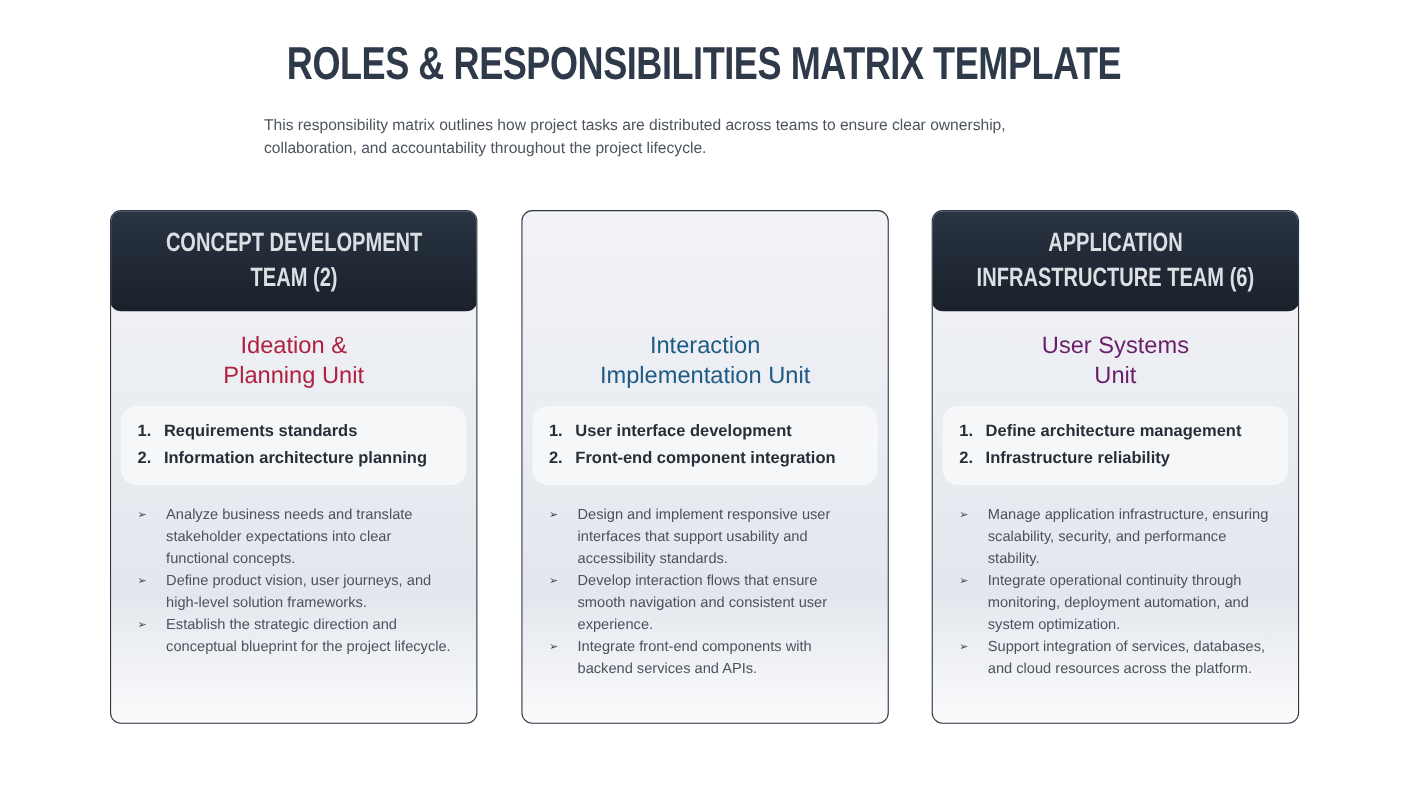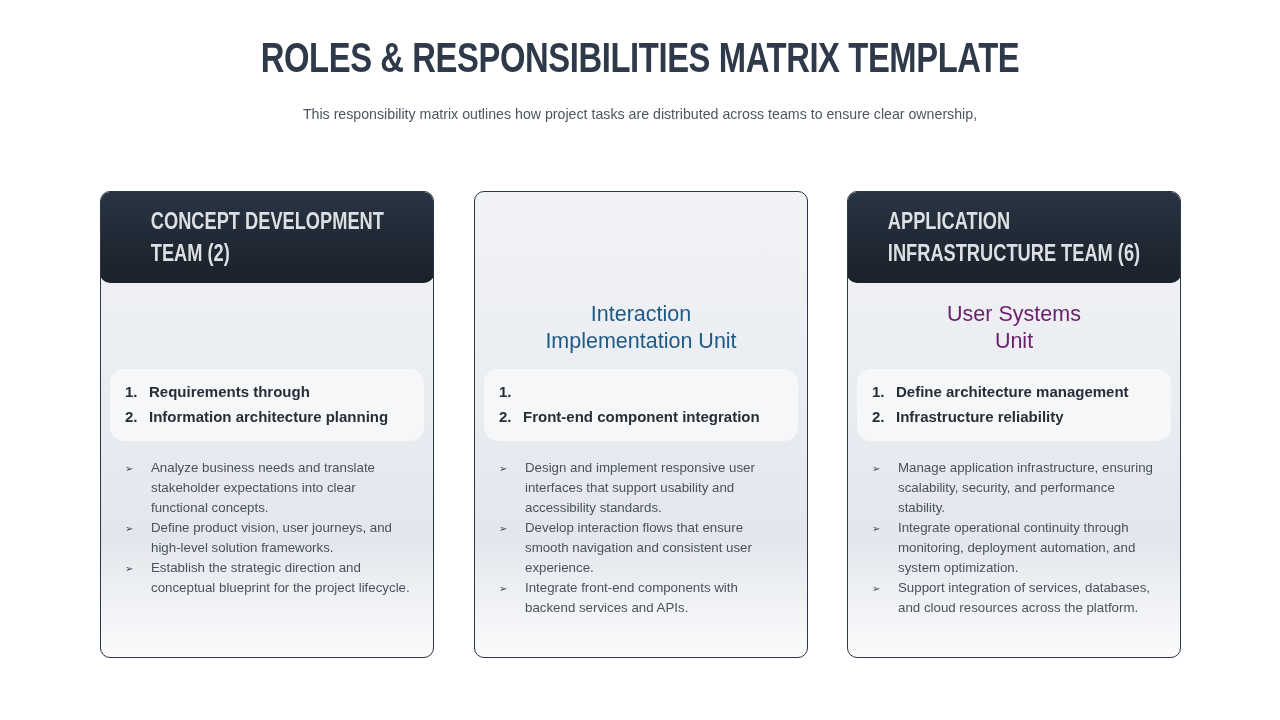--- a/index.html
+++ b/index.html
@@ -7,39 +7,40 @@
   body { position: relative; font-family: "Liberation Sans", sans-serif; color: #2b3440; }
 
   .title {
     position: absolute; left: 0; top: 34px; width: 1280px; text-align: center;
     font-family: "Liberation Sans", sans-serif; font-weight: 700;
     font-size: 42px; letter-spacing: -0.5px; color: #2e3949;
     transform: scaleX(0.78); transform-origin: center;
     white-space: nowrap;
   }
   .subtitle {
-    position: absolute; left: 240px; top: 104px; width: 800px; text-align: center;
+    position: absolute; left: 240px; top: 104px; width: 800px; 
     font-size: 14.2px; line-height: 21px; color: #4e5560;
   }
 
   .card {
     position: absolute; top: 191px; width: 334px; height: 467px;
     border: 1px solid #2c3746; border-radius: 10px;
     background: linear-gradient(180deg, #f2f3f6 0%, #e9ecf1 45%, #e3e7ed 75%, #fbfbfc 100%);
     overflow: hidden;
   }
   .card.c1 { left: 100px; }
   .card.c2 { left: 474px; }
   .card.c3 { left: 847px; }
 
   .card-header {
     position: absolute; left: -1px; top: -1px; width: 334px; height: 92px;
     border-radius: 10px;
     background: linear-gradient(180deg, #2a3544 0%, #1f2833 60%, #1a212a 100%);
     display: flex; align-items: center; justify-content: center;
+    text-align: center;
   }
   .card-header span {
     display: block;
     font-family: "Liberation Sans", sans-serif; font-weight: 700;
     font-size: 24px; line-height: 32px; color: #dcdfe3;
     transform: scaleX(0.76); white-space: pre-line;
   }
 
   .unit-title {
     position: absolute; left: 0; top: 109px; width: 100%; text-align: center;
@@ -65,31 +66,34 @@
   }
   .bullet .arrow { width: 26px; flex: none; font-size: 10px; color: #3a424c; padding-top: 1px; }
   .bullet .text { flex: 1; }
 </style>
 </head>
 <body>
 
 <div class="title">ROLES &amp; RESPONSIBILITIES MATRIX TEMPLATE</div>
 <div class="subtitle">
   <div>This responsibility matrix outlines how project tasks are distributed across teams to ensure clear ownership,</div>
+  <div>collaboration, and accountability throughout the project lifecycle.</div>
 </div>
 
 <div class="card c1">
   <div class="card-header">
     <span>CONCEPT DEVELOPMENT
 TEAM (2)</span>
   </div>
+  <div class="unit-title" style="color:#b0203f">Ideation &amp;
+Planning Unit</div>
   <div class="priority-box">
     <div class="priority-item">
       <span class="num">1.</span>
-      <span>Requirements through</span>
+      <span>Requirements standards</span>
     </div>
     <div class="priority-item">
       <span class="num">2.</span>
       <span>Information architecture planning</span>
     </div>
   </div>
   <div class="bullets">
     <div class="bullet">
       <span class="arrow">➢</span>
       <span class="text">Analyze business needs and translate stakeholder expectations into clear functional concepts.</span>
@@ -104,20 +108,21 @@
     </div>
   </div>
 </div>
 
 <div class="card c2">
   <div class="unit-title" style="color:#1e5a86">Interaction
 Implementation Unit</div>
   <div class="priority-box">
     <div class="priority-item">
       <span class="num">1.</span>
+      <span>User interface development</span>
     </div>
     <div class="priority-item">
       <span class="num">2.</span>
       <span>Front-end component integration</span>
     </div>
   </div>
   <div class="bullets">
     <div class="bullet">
       <span class="arrow">➢</span>
       <span class="text">Design and implement responsive user interfaces that support usability and accessibility standards.</span>

